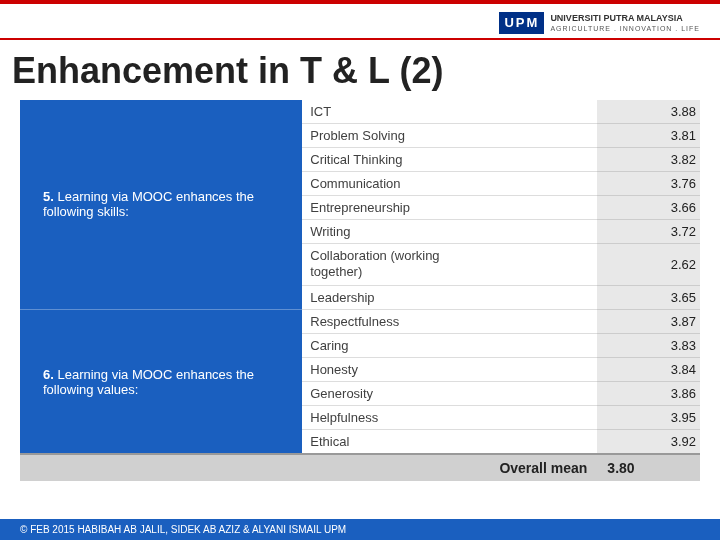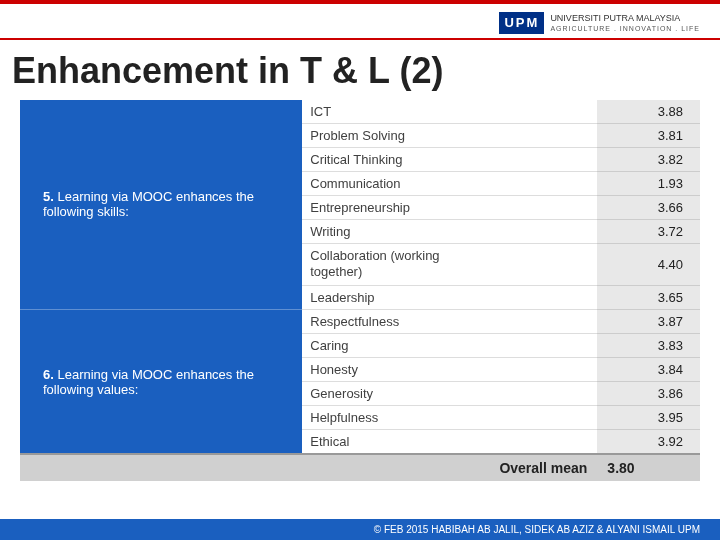--- a/index.html
+++ b/index.html
@@ -38,21 +38,21 @@
       font-weight: bold;
       padding: 3px 5px;
       line-height: 1.2;
       letter-spacing: 0.5px;
     }
 
     .logo-text {
       font-size: 9px;
       color: #333;
       line-height: 1.3;
-      font-weight: normal;
+      font-weight: bold;
     }
 
     .logo-sub {
       font-size: 7px;
       color: #555;
       font-weight: normal;
       letter-spacing: 1px;
     }
 
     .title {
@@ -94,21 +94,21 @@
       width: 230px;
       padding: 4px 8px;
       color: #404040;
       background: #fff;
       border-bottom: 1px solid #ddd;
     }
 
     .col-value {
       width: 80px;
       text-align: right;
-      padding: 4px 17px;
+      padding: 4px 4px;
       color: #222;
       background: #e8e8e8;
       border-bottom: 1px solid #ccc;
       font-size: 13px;
     }
 
     .overall-row td {
       background: #d0d0d0;
       font-weight: bold;
       font-size: 14px;
@@ -129,21 +129,21 @@
 
     .footer {
       position: absolute;
       bottom: 0;
       left: 0;
       right: 0;
       background: #1a5fbf;
       color: #fff;
       font-size: 10px;
       padding: 5px 20px;
-      text-align: right;
+      text-align: left;
     }
 
     .col-label-top {
       border-bottom: 1px solid rgba(255,255,255,0.3);
     }
 
     .col-label-bottom {
       border-top: 1px solid rgba(255,255,255,0.3);
     }
   </style>
@@ -181,33 +181,33 @@
       <tr>
         <td class="col-skill">Problem Solving</td>
         <td class="col-value">3.81</td>
       </tr>
       <tr>
         <td class="col-skill">Critical Thinking</td>
         <td class="col-value">3.82</td>
       </tr>
       <tr>
         <td class="col-skill">Communication</td>
-        <td class="col-value">1.93</td>
+        <td class="col-value">3.76</td>
       </tr>
       <tr>
         <td class="col-skill">Entrepreneurship</td>
         <td class="col-value">3.66</td>
       </tr>
       <tr>
         <td class="col-skill">Writing</td>
         <td class="col-value">3.72</td>
       </tr>
       <tr>
         <td class="col-skill" style="line-height:1.3;margin-top:36px;">Collaboration (working<br>together)</td>
-        <td class="col-value" style="vertical-align:middle;">4.40</td>
+        <td class="col-value" style="vertical-align:middle;">2.62</td>
       </tr>
       <tr>
         <td class="col-skill">Leadership</td>
         <td class="col-value">3.65</td>
       </tr>
 
       <tr>
         <td class="col-label col-label-bottom" rowspan="6">
           <strong>6.</strong>
           <span>Learning via MOOC enhances the following values:</span>

